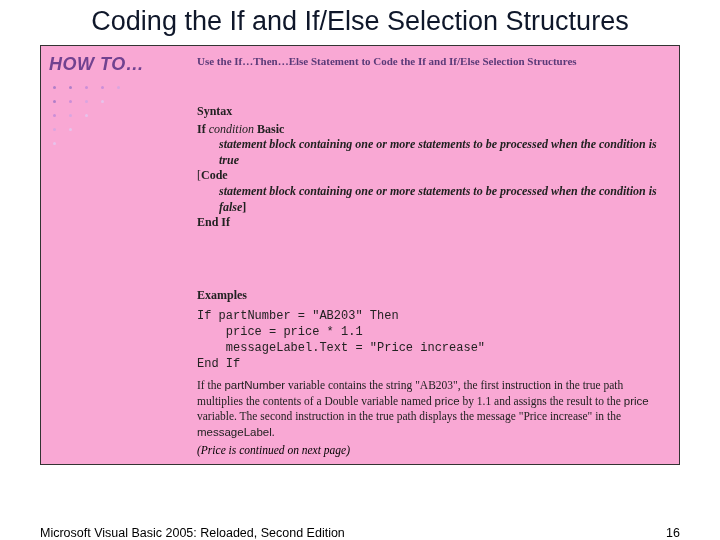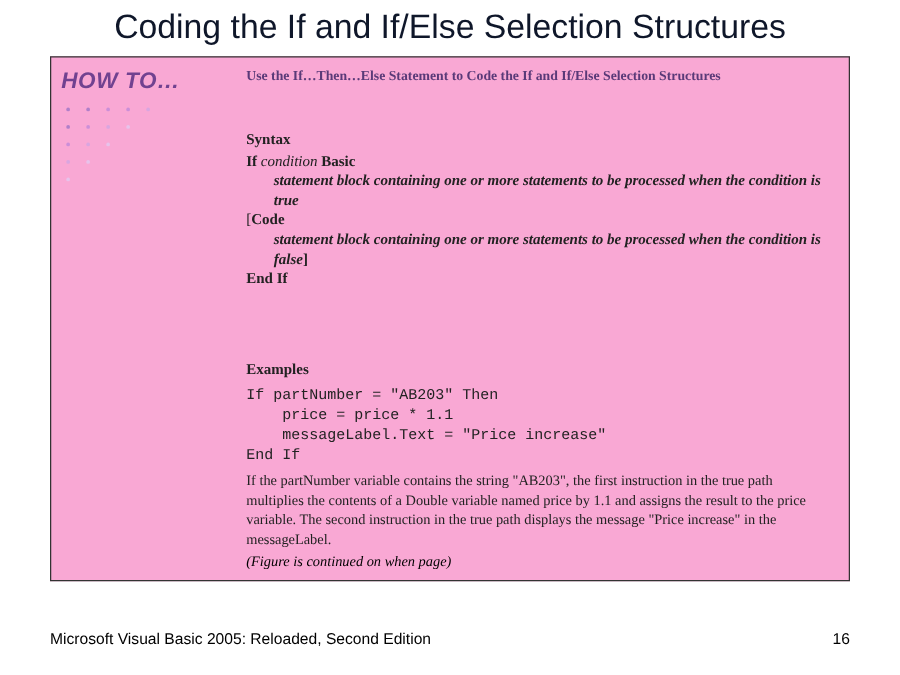--- a/index.html
+++ b/index.html
@@ -102,34 +102,34 @@
     white-space: pre;
     line-height: 1.35;
     margin-top: 4px;
   }
   .explain {
     margin-top: 6px;
     font-family: Georgia, "Times New Roman", serif;
     font-size: 11.5px;
     line-height: 1.35;
   }
-  .explain .mono { font-family: Liberation Serif, serif; text-align: right; }
+  .explain .mono { font-family: Liberation Sans, sans-serif; text-align: right; }
   .continued {
     position: absolute;
     left: 156px;
     bottom: 8px;
     font-style: italic;
     font-family: Georgia, "Times New Roman", serif;
     font-size: 11.5px;
   }
   .footer {
     position: absolute;
     left: 40px;
     right: 40px;
-    bottom: 22px;
+    bottom: 0;
     font-size: 12.5px;
     color: #000;
     display: flex;
     justify-content: space-between;
   }
 </style>
 </head>
 <body>
 
 <h1 class="slide-title">Coding the If and If/Else Selection Structures</h1>
@@ -181,19 +181,19 @@
     <div class="section-label">Examples</div>
     <div class="code">If partNumber = "AB203" Then
     price = price * 1.1
     messageLabel.Text = "Price increase"
 End If</div>
     <div class="explain">
       <span>If the </span><span class="mono">partNumber</span><span> variable contains the string "AB203", the first instruction in the true path multiplies the contents of a Double variable named </span><span class="mono">price</span><span> by 1.1 and assigns the result to the </span><span class="mono">price</span><span> variable. The second instruction in the true path displays the message "Price increase" in the </span><span class="mono">messageLabel</span><span>.</span>
     </div>
   </div>
 
-  <div class="continued">(Figure is continued on when page)</div>
+  <div class="continued">(Price is continued on next page)</div>
 </div>
 
 <div class="footer">
   <span>Microsoft Visual Basic 2005: Reloaded, Second Edition</span>
   <span>16</span>
 </div>
 
 </body></html>

